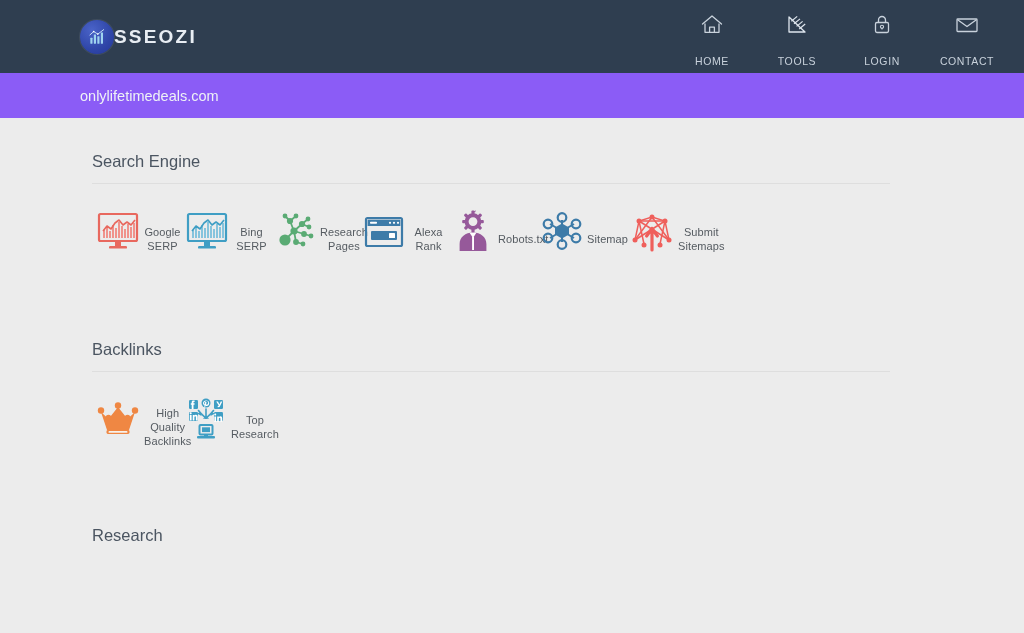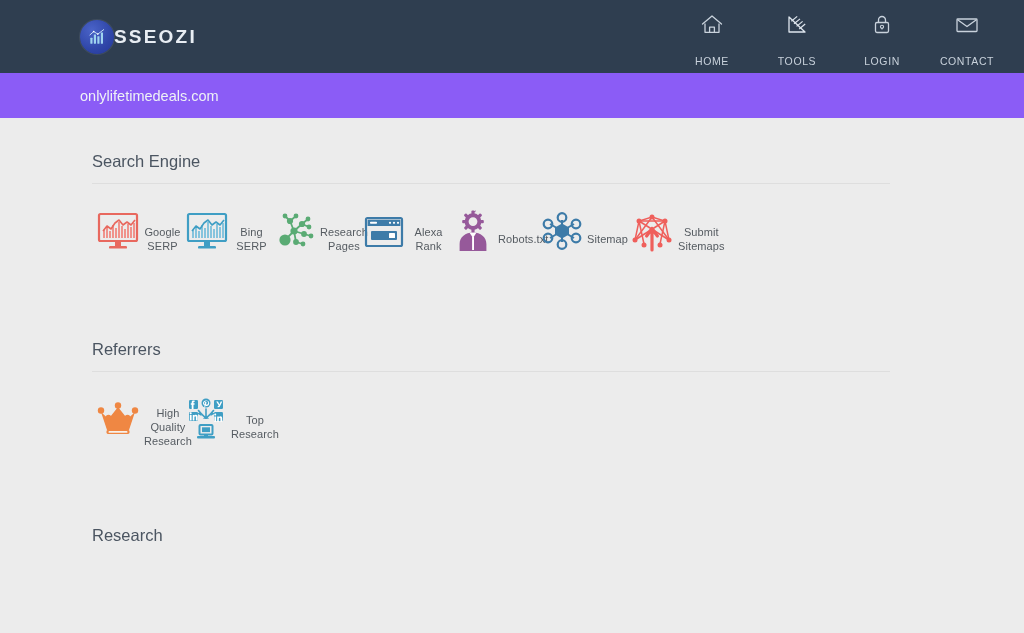--- a/index.html
+++ b/index.html
@@ -356,39 +356,39 @@
         </span>
         <span class="tile-label">Submit Sitemaps</span>
       </div>
 
     </div>
   </div>
 
   <div class="s-gap-1"></div>
 
   <div class="section">
-    <div class="section-title">Referrers</div>
+    <div class="section-title">Backlinks</div>
     <div class="section-rule"></div>
 
     <div class="tile-row">
 
       <div class="tile">
         <span class="tile-icon">
           <svg width="52" height="46" viewBox="0 0 52 46">
             <path d="M9 14 L15 32 H37 L43 14 L35.5 21 L26 9 L16.5 21 Z" fill="#ef8743"></path>
             <circle cx="9" cy="12.5" r="3.2" fill="#ef8743"></circle>
             <circle cx="43" cy="12.5" r="3.2" fill="#ef8743"></circle>
             <circle cx="26" cy="7.5" r="3.2" fill="#ef8743"></circle>
             <circle cx="16.5" cy="19.5" r="2.8" fill="#ef8743"></circle>
             <circle cx="35.5" cy="19.5" r="2.8" fill="#ef8743"></circle>
             <rect x="14.5" y="32" width="23" height="4" rx="1.4" fill="#ef8743"></rect>
             <rect x="16.5" y="33" width="19" height="1.8" rx="0.9" fill="#f7f2ec"></rect>
           </svg>
         </span>
-        <span class="tile-label">High Quality Research</span>
+        <span class="tile-label">High Quality Backlinks</span>
       </div>
 
 
 
       <div class="tile">
         <span class="tile-icon">
           <svg width="50" height="48" viewBox="0 0 50 48">
             <g fill="#3f9ec4">
               <rect x="8" y="3" width="9" height="9" rx="1.2"></rect>
               <rect x="20.5" y="1.5" width="9" height="9" rx="4.5"></rect>

